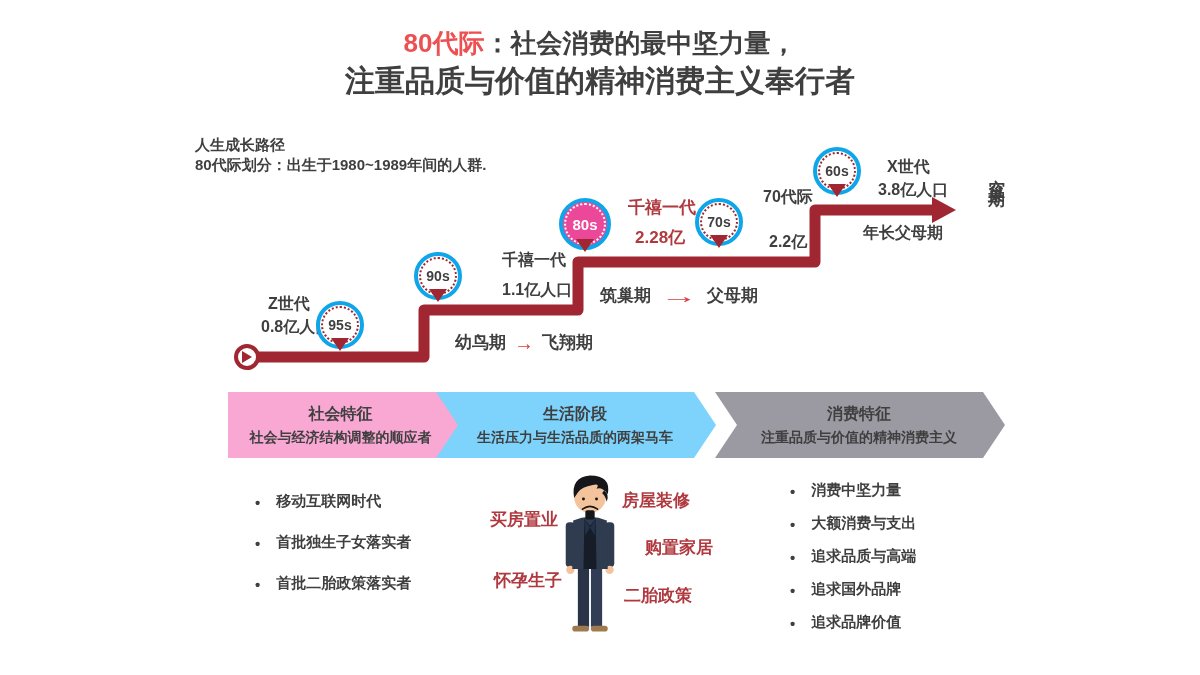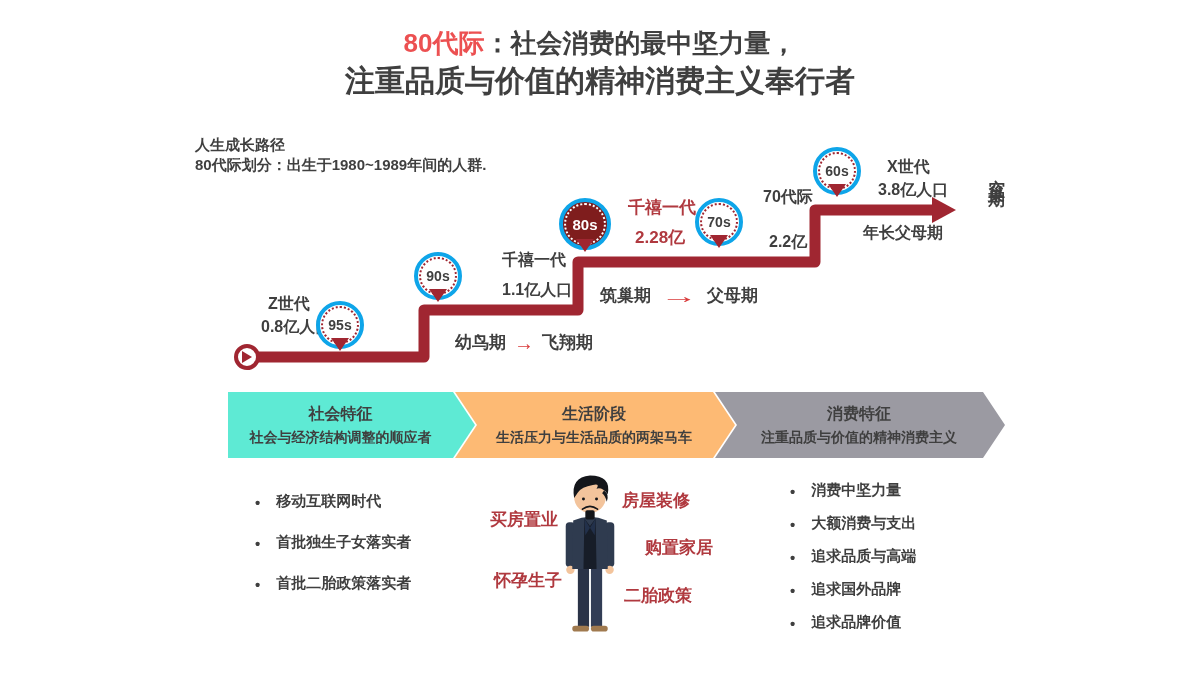--- a/index.html
+++ b/index.html
@@ -18,41 +18,41 @@
              background:#fff;border:4px solid #a02631;box-sizing:border-box;
              display:flex;align-items:center;justify-content:center;}
   .start-dot .tri{width:0;height:0;border:6px solid transparent;border-left:10px solid #a02631;
                   margin-left:5px;}
   .pin{position:absolute;width:48px;height:48px;border-radius:50%;background:#fff;
        border:4px solid #0ea5e9;box-sizing:border-box;display:flex;align-items:center;
        justify-content:center;font-size:14px;font-weight:bold;color:#3f3f3f;z-index:3;}
   .pin::before{content:"";position:absolute;inset:1px;border:2px dotted #a02631;border-radius:50%;}
   .pin::after{content:"";position:absolute;left:50%;bottom:-15px;transform:translateX(-50%);
               width:0;height:0;border:9px solid transparent;border-top:13px solid #a02631;}
-  .pin.solid{width:52px;height:52px;background:#7f1d1d;color:#fff;font-size:15px;}
+  .pin.solid{width:52px;height:52px;background:#ec4899;color:#fff;font-size:15px;}
   .pin.solid::before{border-color:#fff;}
   .tl-label{position:absolute;font-size:16px;font-weight:bold;white-space:nowrap;color:#3f3f3f;padding-left:25px;}
   .tl-label.red{color:#b0393f;font-size:17px;}
   .stage-row{position:absolute;display:flex;align-items:center;gap:8px;font-size:17px;
              font-weight:bold;white-space:nowrap;}
   .stage-arrow{color:#d93a3a;font-size:20px;line-height:1;display:inline-block;}
   .stage-arrow.long{transform:scaleX(1.9);margin:0 10px;}
   .vertical{writing-mode:vertical-rl;letter-spacing:5px;font-size:17px;}
   
   .banner{position:absolute;top:392px;height:66px;box-sizing:border-box;
           display:flex;flex-direction:column;align-items:center;justify-content:center;
           gap:4px;filter:drop-shadow(0 2px 2px rgba(0,0,0,0.25));}
   .banner .bt{font-size:16px;font-weight:bold;}
   .banner .bs{font-size:14px;font-weight:bold;}
   .banner.first{clip-path:polygon(0 0,calc(100% - 22px) 0,100% 50%,calc(100% - 22px) 100%,0 100%);
                 padding-right:22px;}
   .banner.next{clip-path:polygon(0 0,calc(100% - 22px) 0,100% 50%,calc(100% - 22px) 100%,0 100%,22px 50%);
                padding-left:10px;padding-right:12px;}
-  .banner-1{left:228px;width:247px;background:#5eead4;}
-  .banner-2{left:455px;width:280px;background:#fdba74;}
+  .banner-1{left:228px;width:247px;background:#f9a8d4;}
+  .banner-2{left:436px;width:280px;background:#7dd3fc;}
   .banner-3{left:715px;width:290px;background:#9b9aa2;}
   
   .blist{position:absolute;display:flex;flex-direction:column;}
   .blist .item{display:flex;align-items:flex-start;gap:16px;font-size:15px;font-weight:bold;
                white-space:nowrap;}
   .blist .dot{font-size:15px;line-height:22px;}
   .blist.left{left:255px;top:492px;gap:19px;}
   .blist.right{left:790px;top:481px;gap:11px;}
   .life-label{position:absolute;font-size:17px;font-weight:bold;color:#b0393f;white-space:nowrap;}
   .person{position:absolute;left:548px;top:468px;width:84px;height:172px;}

